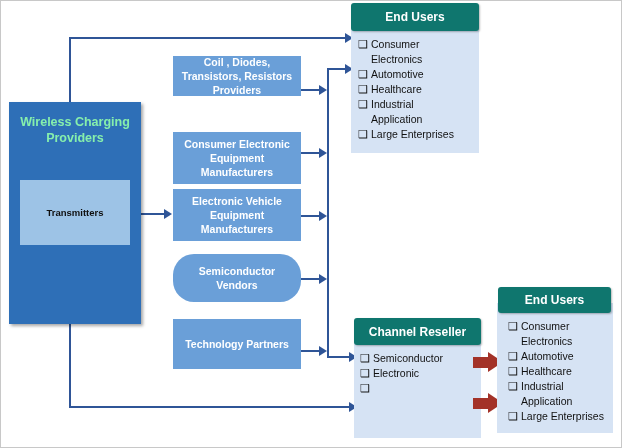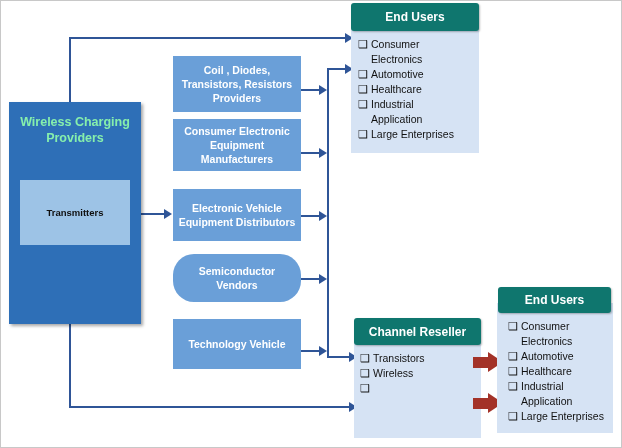--- a/index.html
+++ b/index.html
@@ -192,50 +192,50 @@
   <div class="arrow-r" style="left:318px; top:273px;"></div>
 
   <div class="hline" style="left:300px; top:349px; width:22px;"></div>
   <div class="arrow-r" style="left:318px; top:345px;"></div>
 
   <div class="provider-box">
     <div class="provider-title">Wireless Charging Providers</div>
     <div class="sub-box tx">Transmitters</div>
   </div>
 
-  <div class="mid-box" style="top:55px; height:56px;">Coil , Diodes, Transistors, Resistors Providers</div>
-
-  <div class="mid-box" style="top:118px; height:52px;">Consumer Electronic Equipment Manufacturers</div>
-
-  <div class="mid-box" style="top:188px; height:52px;">Electronic Vehicle Equipment Distributors</div>
+  <div class="mid-box" style="top:55px; height:40px;">Coil , Diodes, Transistors, Resistors Providers</div>
+
+  <div class="mid-box" style="top:131px; height:52px;">Consumer Electronic Equipment Manufacturers</div>
+
+  <div class="mid-box" style="top:188px; height:52px;">Electronic Vehicle Equipment Manufacturers</div>
 
   <div class="mid-box" style="top:253px; height:48px;border-radius:21px;">Semiconductor Vendors</div>
 
-  <div class="mid-box" style="top:318px; height:50px;">Technology Vehicle</div>
+  <div class="mid-box" style="top:318px; height:50px;">Technology Partners</div>
 
   <div class="panel">
     <div class="panel-body" style="left:350px; top:16px; width:128px; height:136px;"></div>
     <div class="panel-head" style="left:350px; top:2px; width:128px; height:28px;">End Users</div>
     <ul class="panel-list" style="left:357px; top:36px; width:120px;">
       <li><span class="bullet">❑</span><span>Consumer
 Electronics</span></li>
       <li><span class="bullet">❑</span><span>Automotive</span></li>
       <li><span class="bullet">❑</span><span>Healthcare</span></li>
       <li><span class="bullet">❑</span><span>Industrial
 Application</span></li>
       <li><span class="bullet">❑</span><span>Large Enterprises</span></li>
     </ul>
   </div>
 
   <div class="panel">
     <div class="panel-body" style="left:353px; top:330px; width:127px; height:107px;"></div>
     <div class="panel-head" style="left:353px; top:317px; width:127px; height:27px;">Channel Reseller</div>
     <ul class="panel-list" style="left:359px; top:350px; width:122px;">
-      <li><span class="bullet">❑</span><span>Transistors</span></li>
-      <li><span class="bullet">❑</span><span>Wireless</span></li>
+      <li><span class="bullet">❑</span><span>Semiconductor</span></li>
+      <li><span class="bullet">❑</span><span>Electronic</span></li>
       <li><span class="bullet">❑</span></li>
     </ul>
   </div>
 
   <div class="red-arrow" style="left:472px; top:351px;">
     <div class="shaft"></div>
     <div class="head"></div>
   </div>
   <div class="red-arrow" style="left:472px; top:392px;">
     <div class="shaft"></div>

